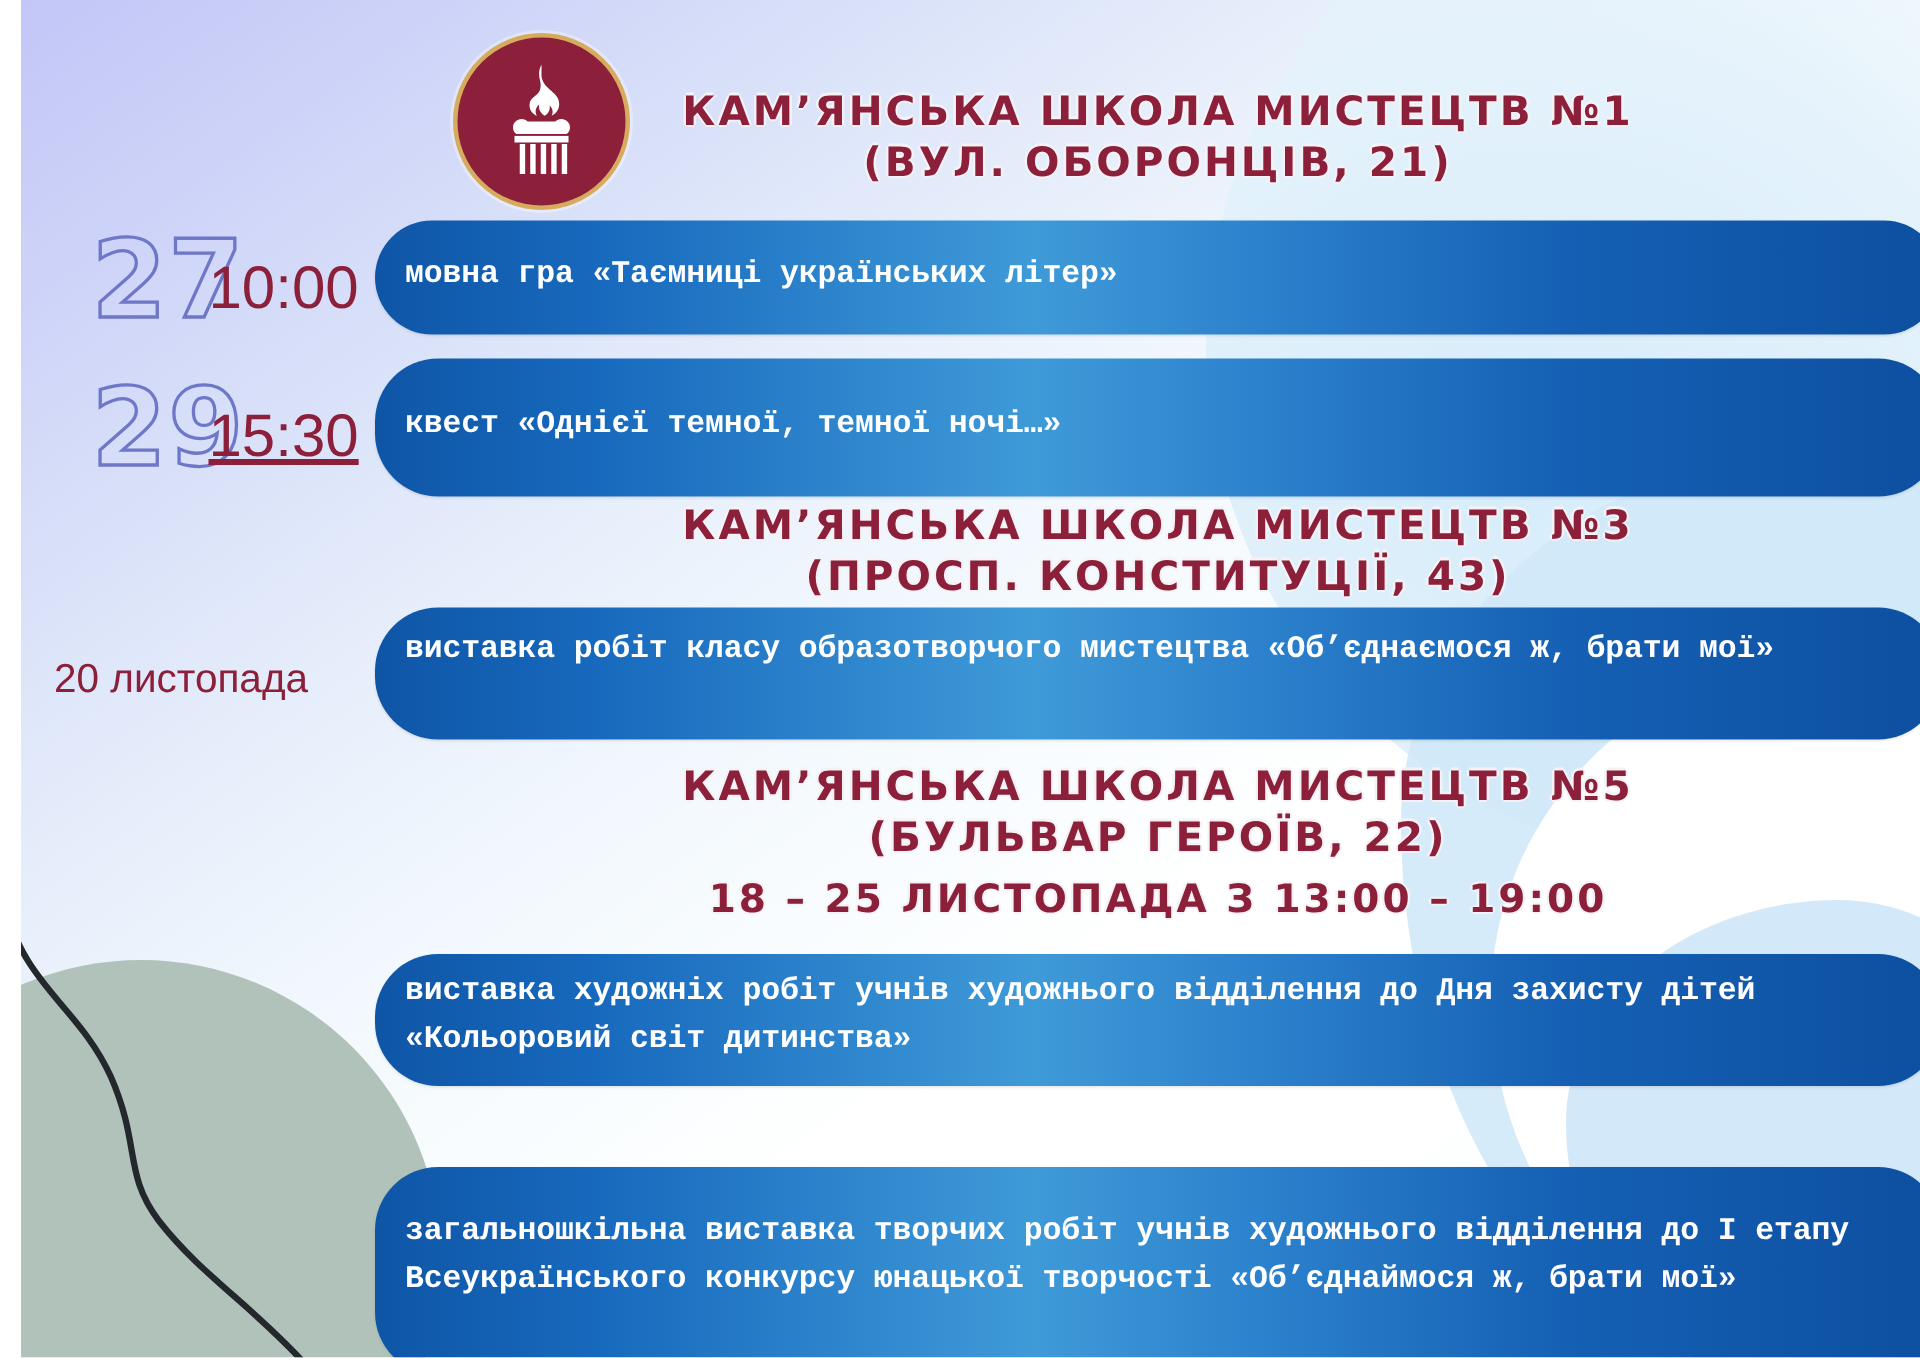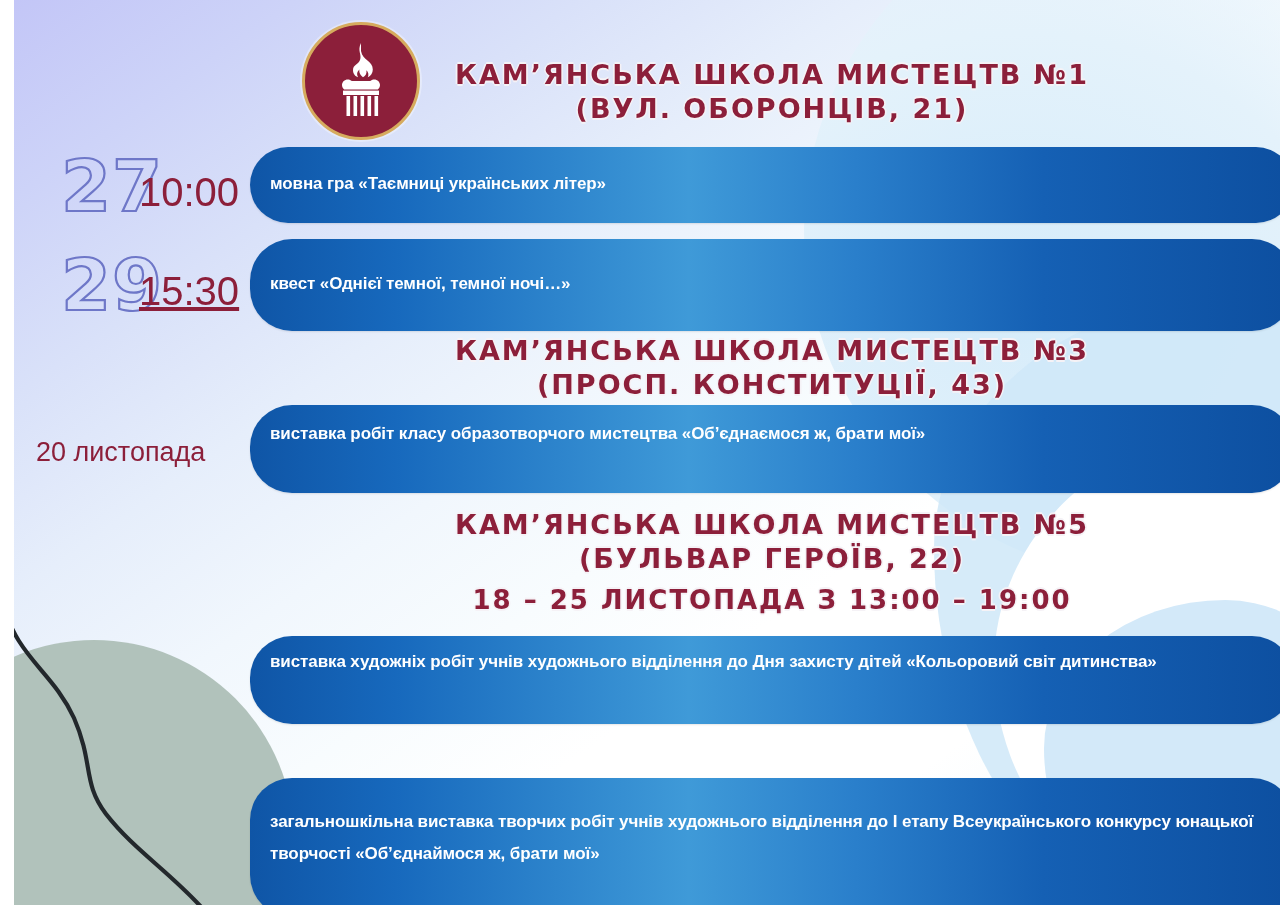--- a/index.html
+++ b/index.html
@@ -140,24 +140,24 @@
       #1560b4 76%,
       #0d4fa0 100%);
     box-sizing:border-box;
     display:flex;align-items:center;
     padding:10px 26px 12px 20px;
     box-shadow:0 1px 2px rgba(0,0,0,.10);
   }
   .pill span{
     color:#ffffff;
     font-weight:bold;
-    font-size:17px;
+    font-size:21px;
     line-height:32px;
     letter-spacing:-0.1px;
-    font-family:Liberation Sans, sans-serif;
+    font-family:Liberation Mono, monospace;
   }
 </style>
 </head>
 <body>
 
 <div id="poster">
 
   <div class="bg-swoosh sw1"></div>
   <div class="bg-swoosh sw2"></div>
   <div class="bg-swoosh sw3"></div>

